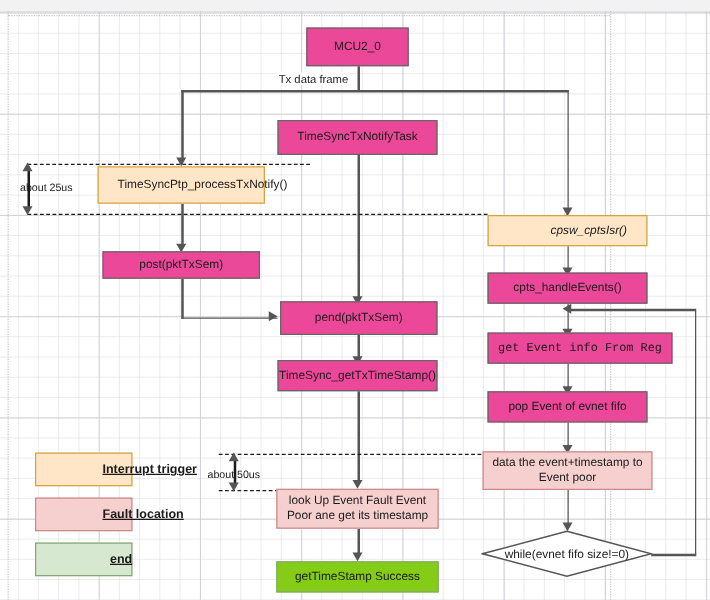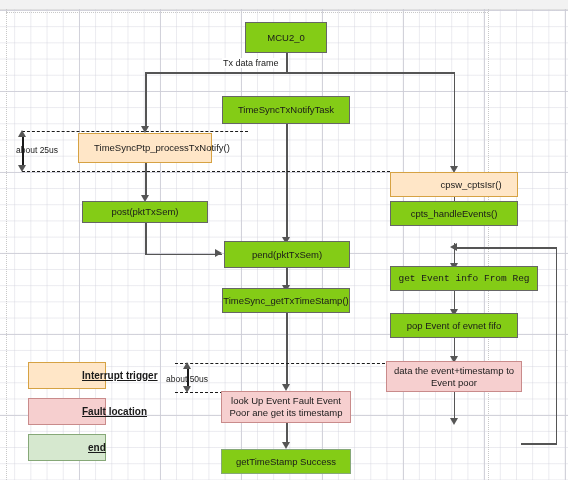--- a/index.html
+++ b/index.html
@@ -27,21 +27,21 @@
   
   .pageline{position:absolute;background:transparent;}
   .pageline.v{width:0;border-left:1px dotted #c8c8c8;}
   .pageline.h{height:0;border-top:1px dotted #c8c8c8;}
 
   
   .node{
     position:absolute;box-sizing:border-box;
     display:flex;align-items:center;justify-content:center;text-align:center;
     font-size:9.5px;color:#1a1a1a;line-height:1.25;
-    border:1px solid #666;background:#84cc16;padding:1px 3px;
+    border:1px solid #666;background:#ec4899;padding:1px 3px;
   }
   .node.orange{background:#ffe6c7;border-color:#d6a243;padding-left:37px;}
   .node.pink{background:#f6cfcf;border-color:#c98b8b;}
   .node.green{background:#84cc16;border-color:#86a878;}
 
   
   .diamond{position:absolute;}
   .diamond svg{position:absolute;left:0;top:0;}
   .diamond .dtext{
     position:absolute;left:0;top:0;width:100%;height:100%;
@@ -168,40 +168,46 @@
   </div>
 
   <div class="node" style="left:224px;top:241px;width:126px;height:27px;">
     <span>pend(pktTxSem)</span>
   </div>
 
   <div class="node" style="left:222px;top:288px;width:128px;height:25px;">
     <span>TimeSync_getTxTimeStamp()</span>
   </div>
 
-  <div class="node orange" style="left:390px;top:172px;width:128px;height:25px;">
+  <div class="node orange" style="left:390px;top:172px;width:128px;height:25px;font-style:italic;">
     <span>cpsw_cptsIsr()</span>
   </div>
 
-  <div class="node" style="left:390px;top:201px;width:128px;height:25px;">
+  <div class="node" style="left:390px;top:218px;width:128px;height:25px;">
     <span>cpts_handleEvents()</span>
   </div>
 
   <div class="node" style="left:390px;top:266px;width:148px;height:25px;font-family:Liberation Mono, monospace;">
     <span>get Event info From Reg</span>
   </div>
 
   <div class="node" style="left:390px;top:313px;width:128px;height:25px;">
     <span>pop Event of evnet fifo</span>
   </div>
 
   <div class="node pink" style="left:386px;top:361px;width:136px;height:31px;">
     <span>data the event+timestamp to Event poor</span>
   </div>
 
+  <div class="diamond" style="left:385px;top:424px;width:137px;height:38px;">
+    <svg width="137" height="38" viewBox="0 0 137 38">
+      <polygon points="68.5,1 136,19 68.5,37 1,19" fill="#ffffff" stroke="#555555" stroke-width="1.2"></polygon>
+    </svg>
+    <div class="dtext">while(evnet fifo size!=0)</div>
+  </div>
 
   <div class="node pink" style="left:221px;top:391px;width:130px;height:32px;">
     <span>look Up Event Fault Event Poor ane get its timestamp</span>
   </div>
 
   <div class="node green" style="left:221px;top:449px;width:130px;height:25px;">
     <span>getTimeStamp   Success</span>
   </div>
 
   <div class="legend-swatch orange" style="left:28px;top:362px;"></div>

